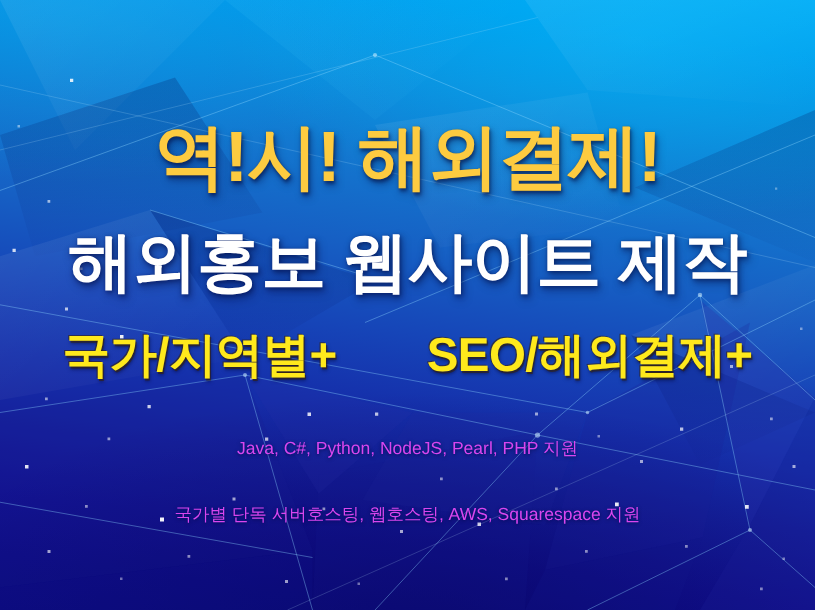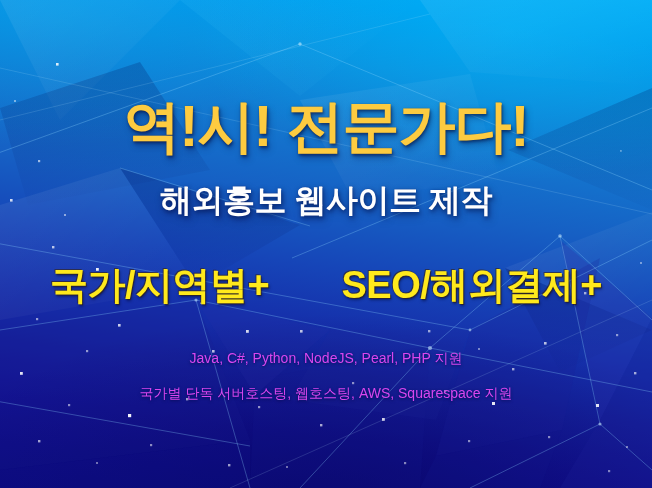--- a/index.html
+++ b/index.html
@@ -73,21 +73,21 @@
     color: #fdcb40;
     text-shadow:
       0 0 1px rgba(120,70,0,.45),
       1px 2px 3px rgba(4,10,60,.55),
       2px 4px 7px rgba(4,10,60,.35);
   }
 
   
   .subhead {
     top: 184px;
-    font-size: 32px;
+    font-size: 52px;
     font-weight: 700;
     letter-spacing: -0.5px;
     color: #ffffff;
     text-shadow:
       0 0 1px rgba(10,30,110,.5),
       1px 2px 4px rgba(4,10,60,.55),
       2px 4px 8px rgba(4,10,60,.35);
   }
 
   
@@ -106,21 +106,21 @@
 
   
   .feature {
     font-size: 14px;
     font-weight: 400;
     letter-spacing: 0px;
     color: #d946ef;
     text-shadow: 0 1px 3px rgba(2,6,50,.65);
   }
   .feature-1 { top: 351px; }
-  .feature-2 { top: 386px; }
+  .feature-2 { top: 404px; }
 </style>
 </head>
 <body>
 
 <div id="banner">
 
   <div class="bg-gradient"></div>
   <div class="bg-gradient-overlay"></div>
 
   <svg class="bg-poly" viewBox="0 0 652 488" preserveAspectRatio="none">
@@ -245,21 +245,21 @@
       <rect x="626" y="446" width="2.0" height="2.0" opacity=".44"></rect>
       <rect x="608" y="470" width="2.2" height="2.2" opacity=".48"></rect>
       <rect x="640" y="262" width="2.0" height="2.0" opacity=".42"></rect>
       <rect x="162" y="120" width="1.8" height="1.8" opacity=".40"></rect>
       <rect x="620" y="150" width="1.8" height="1.8" opacity=".35"></rect>
     </g>
   </svg>
 
   <div class="content">
 
-    <div class="line headline">역!시! 전문가다!</div>
+    <div class="line headline">역!시! 해외결제!</div>
 
     <div class="line subhead">해외홍보 웹사이트 제작</div>
 
     <div class="line tagrow">
       <span>국가/지역별+</span>
       <span class="tag-gap"></span>
       <span>SEO/해외결제+</span>
     </div>
 
     <div class="line feature feature-1">Java, C#, Python, NodeJS, Pearl, PHP 지원</div>

